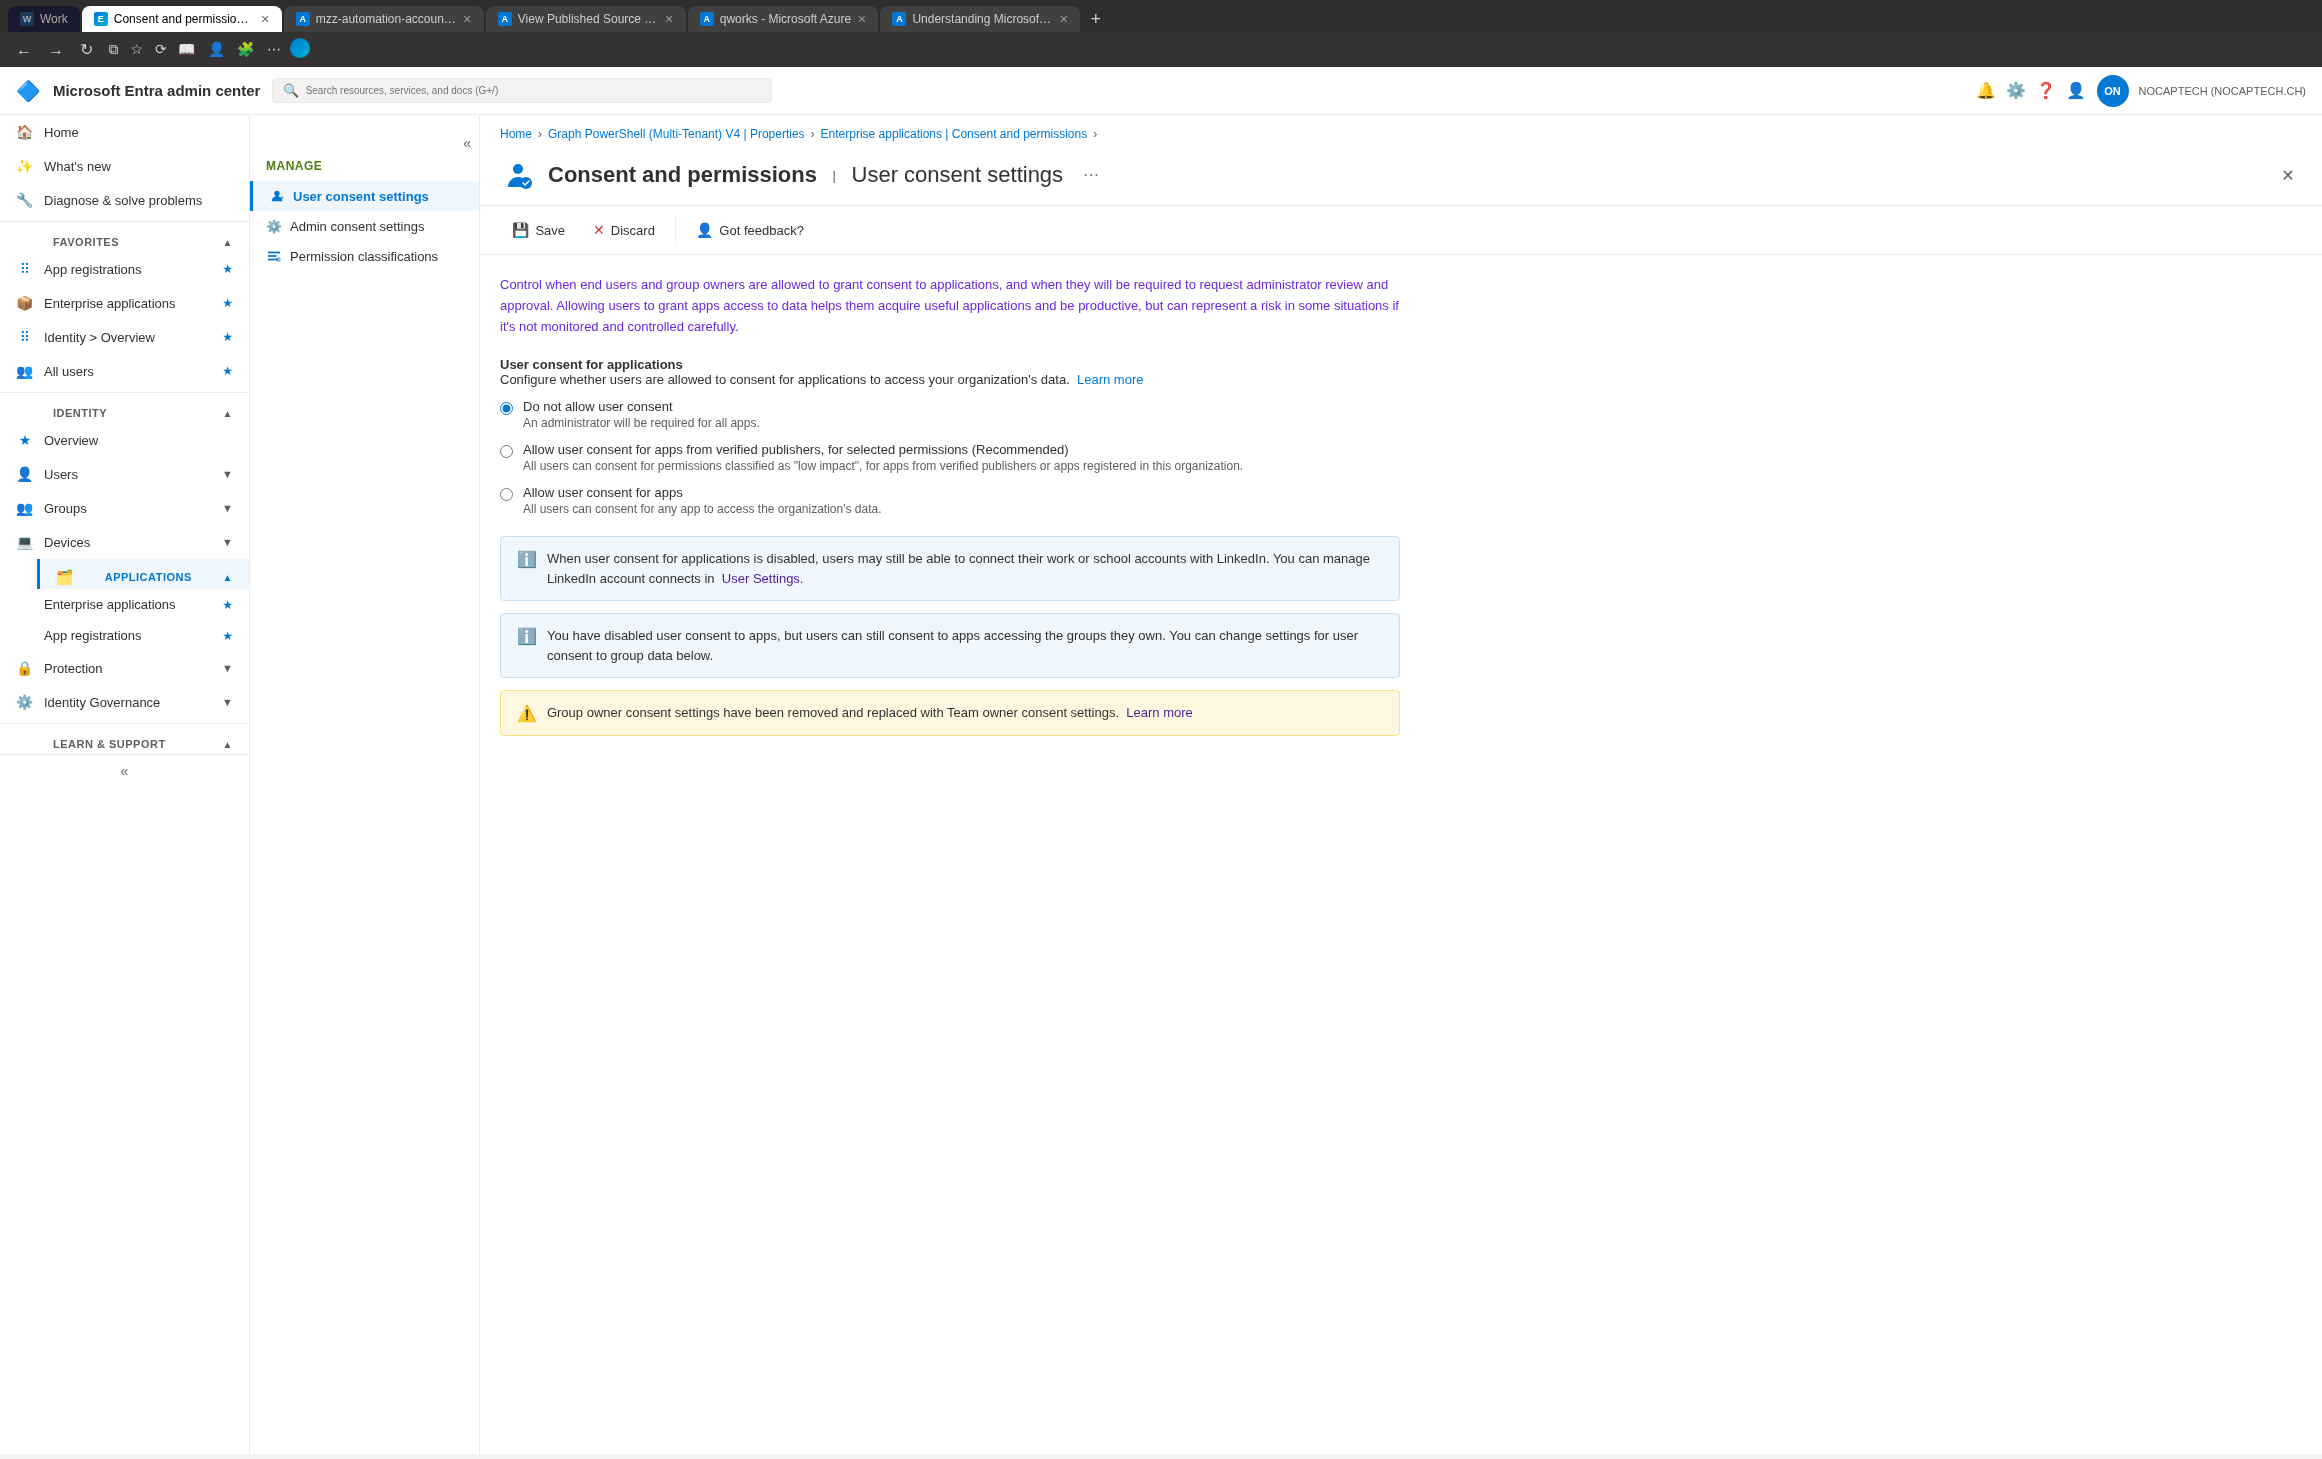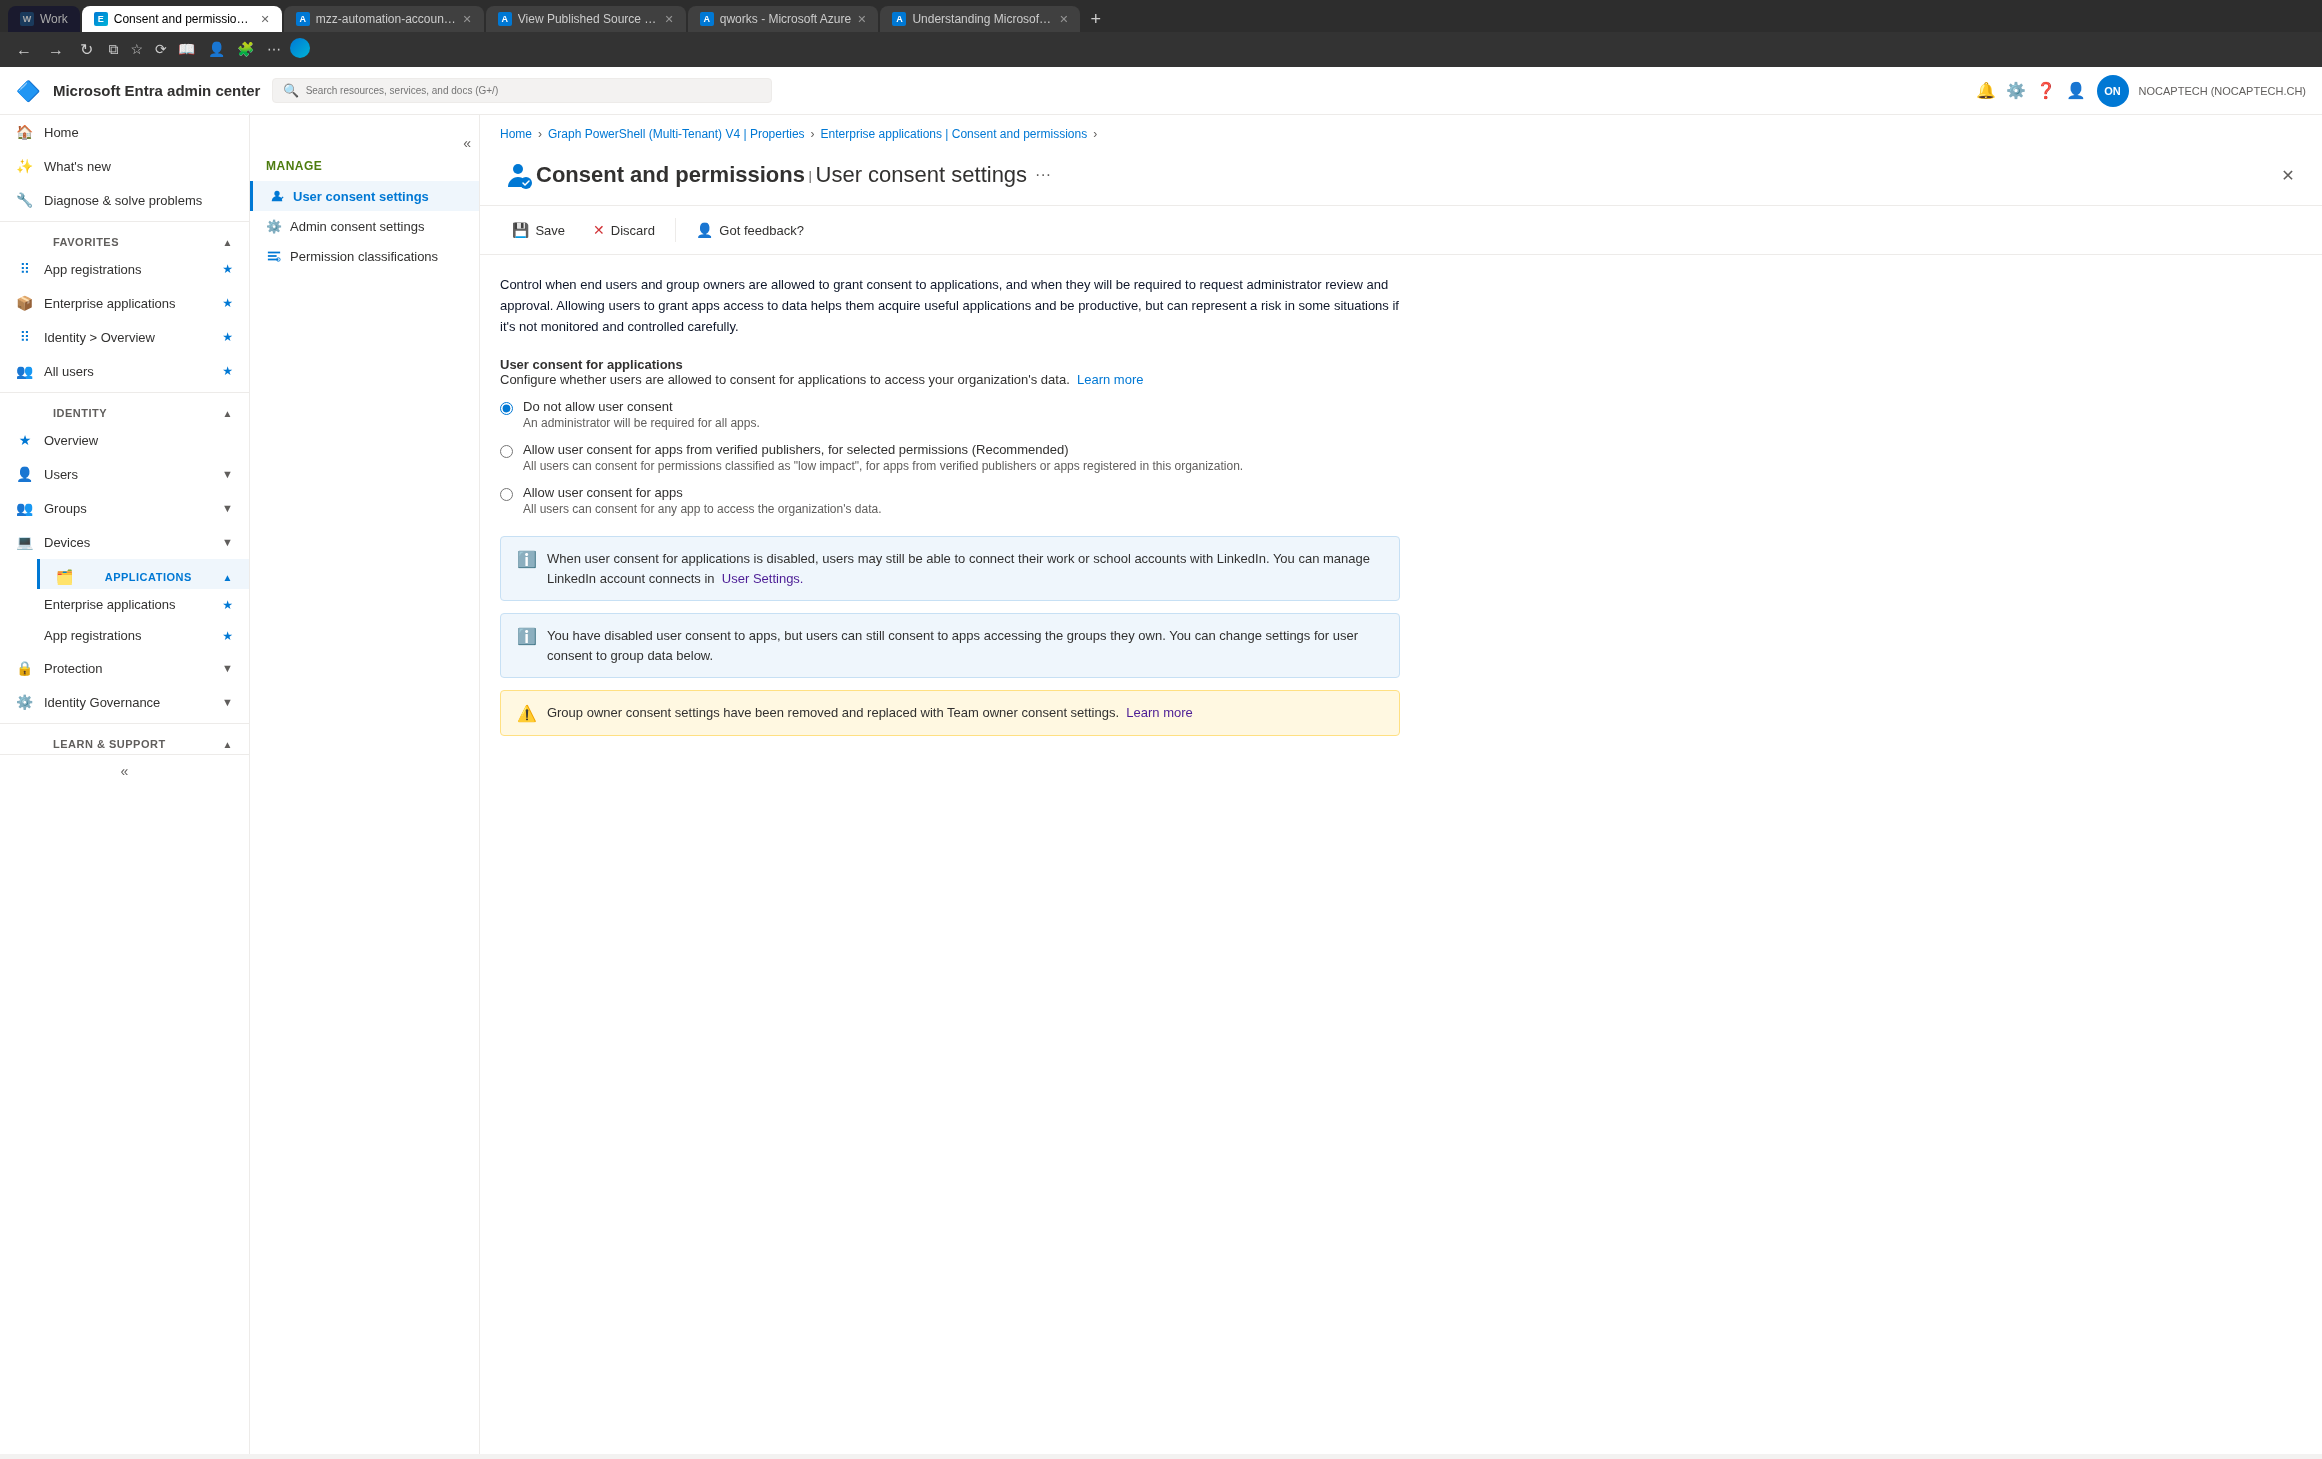--- a/index.html
+++ b/index.html
@@ -61,38 +61,38 @@
     .panel-nav-item.active { background: #eff6fc; color: #0078d4; font-weight: 600; border-left: 3px solid #0078d4; }
     .panel-nav-item .picon { width: 16px; height: 16px; display: flex; align-items: center; justify-content: center; font-size: 13px; color: #0078d4; }
 
     
     .main-content { flex: 1; background: #fff; overflow-y: auto; }
     .breadcrumb { display: flex; align-items: center; gap: 6px; padding: 12px 20px 8px; font-size: 12px; color: #0078d4; }
     .breadcrumb span { color: #605e5c; }
     .breadcrumb a { color: #0078d4; cursor: pointer; text-decoration: none; }
     .breadcrumb .sep { color: #605e5c; }
 
-    .page-header { display: flex; align-items: center; padding: 8px 20px 12px; border-bottom: 1px solid #edebe9; }
+    .page-header { display: flex; align-items: center; padding: 8px 20px 12px; gap: 12px; border-bottom: 1px solid #edebe9; }
     .page-header-icon { width: 36px; height: 36px; display: flex; align-items: center; justify-content: center; }
     .page-header-icon svg { width: 32px; height: 32px; }
     .page-title { font-size: 22px; font-weight: 600; color: #323130; }
     .page-title-sep { color: #605e5c; font-weight: 300; }
     .page-subtitle { font-size: 22px; color: #323130; font-weight: 400; }
     .page-header-menu { margin-left: 8px; cursor: pointer; color: #605e5c; font-size: 16px; }
     .close-btn { margin-left: auto; cursor: pointer; color: #605e5c; font-size: 16px; width: 28px; height: 28px; display: flex; align-items: center; justify-content: center; }
 
     .toolbar { display: flex; align-items: center; gap: 4px; padding: 10px 20px; border-bottom: 1px solid #edebe9; }
     .toolbar-btn { display: flex; align-items: center; gap: 6px; padding: 6px 12px; border: none; background: none; cursor: pointer; font-size: 13px; color: #323130; border-radius: 4px; }
     .toolbar-btn .btn-icon { font-size: 14px; }
     .toolbar-btn.primary .btn-icon { color: #0078d4; }
     .toolbar-btn.danger .btn-icon { color: #d13438; }
     .toolbar-separator { width: 1px; height: 24px; background: #edebe9; margin: 0 4px; }
 
     .content-body { padding: 20px; }
-    .description-text { font-size: 13px; color: #0f172a; line-height: 1.6; margin-bottom: 20px; max-width: 900px; }
+    .description-text { font-size: 13px; color: #6d28d9; line-height: 1.6; margin-bottom: 20px; max-width: 900px; }
 
     .section-title { font-size: 13px; font-weight: 600; color: #323130; margin-bottom: 0; }
     .section-subtitle { font-size: 13px; color: #323130; margin-bottom: 12px; }
     .section-subtitle a { color: #0078d4; text-decoration: none; cursor: pointer; }
 
     .radio-group { display: flex; flex-direction: column; gap: 12px; margin-bottom: 20px; }
     .radio-option { display: flex; align-items: flex-start; gap: 10px; }
     .radio-option input[type="radio"] { margin-top: 3px; flex-shrink: 0; cursor: pointer; accent-color: #0078d4; }
     .radio-label { display: flex; flex-direction: column; }
     .radio-label-title { font-size: 13px; color: #323130; font-weight: 400; }

